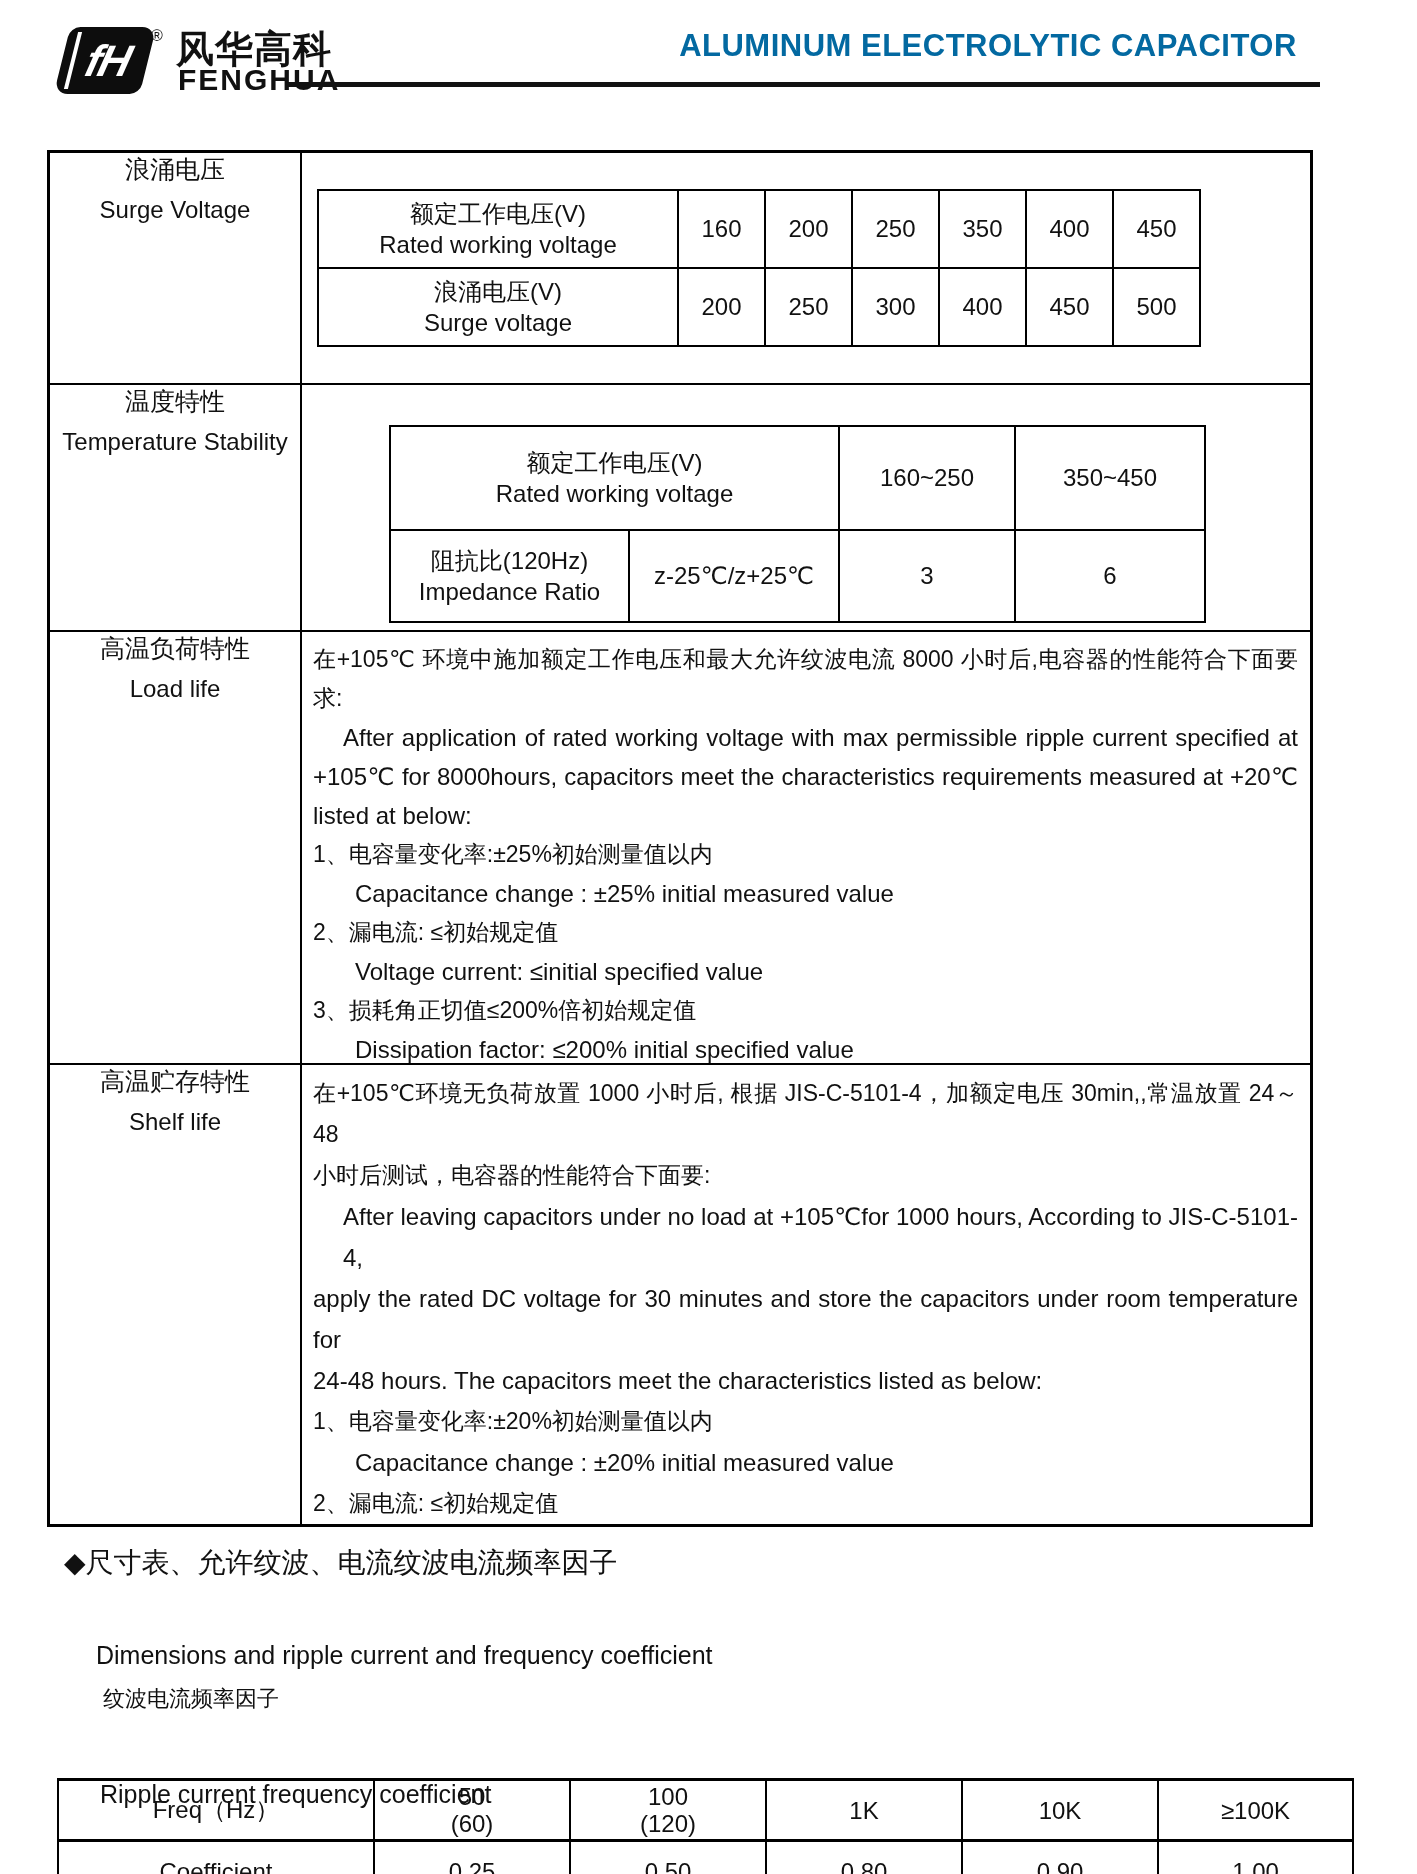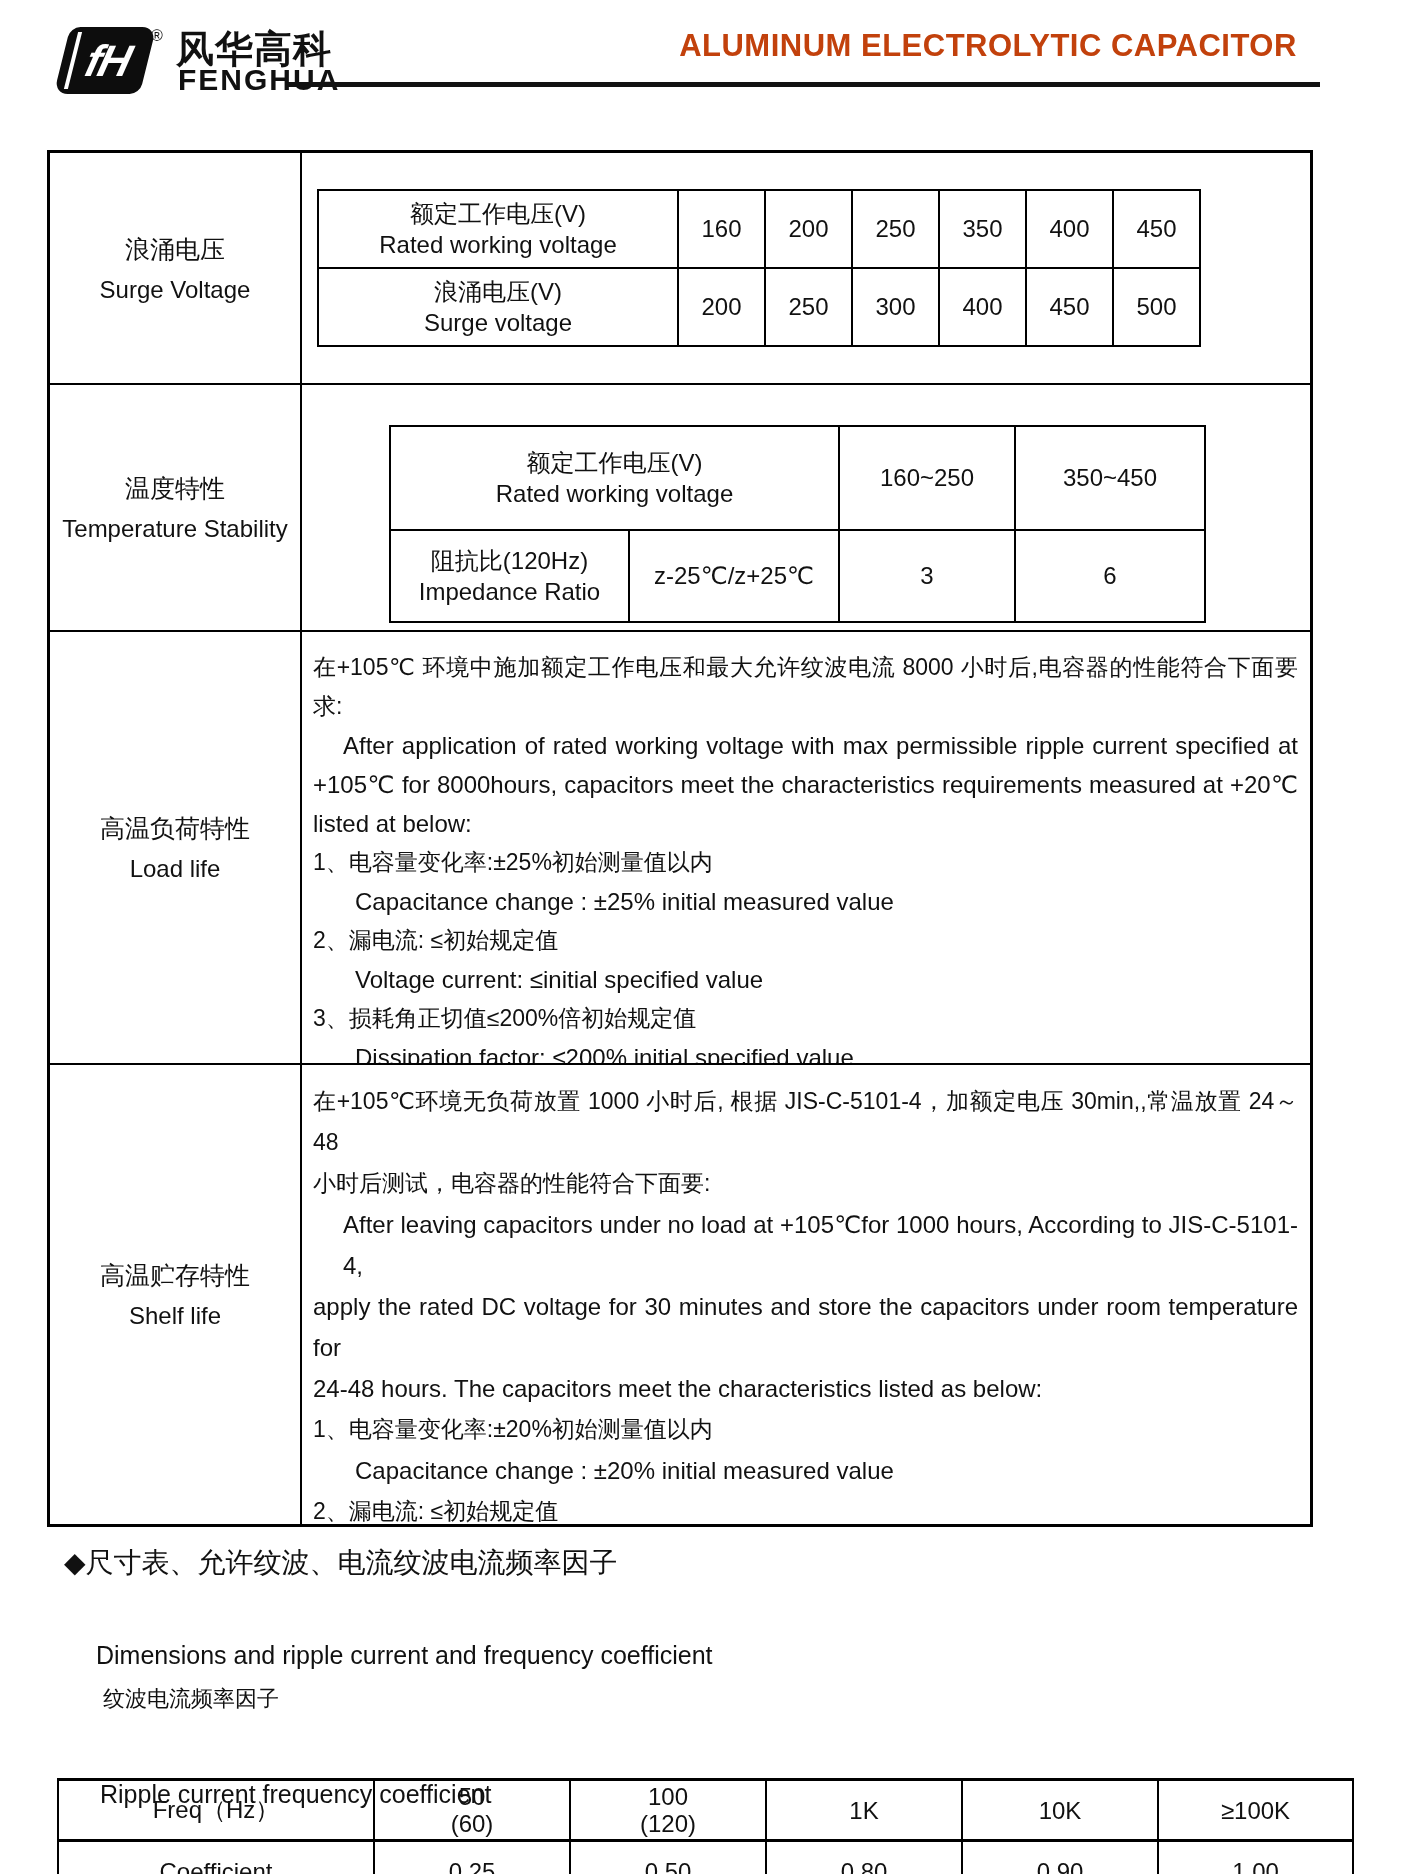--- a/index.html
+++ b/index.html
@@ -20,55 +20,55 @@
   }
   .logo-mark .glyph{
     color:#fff; font-weight:bold; font-style:italic; font-size:44px; line-height:1;
     letter-spacing:-2px; padding-left:6px;
   }
   .logo-reg{ position:absolute; left:151px; top:27px; font-size:16px; }
   .logo-cn{ position:absolute; left:176px; top:24px; font-size:38px; font-weight:bold; letter-spacing:1px; }
   .logo-en{ position:absolute; left:178px; top:63px; font-size:30px; font-weight:bold; letter-spacing:2px; }
   .doc-title{
     position:absolute; left:592px; top:28px; width:792px; text-align:center;
-    font-size:31px; font-weight:bold; letter-spacing:0.5px; color:#c2410c;
+    font-size:31px; font-weight:bold; letter-spacing:0.5px; color:#0369a1;
   }
   .header-rule{ position:absolute; left:288px; top:82px; width:1032px; height:5px; background:#121212; }
 
   
   .spec-table{
     position:absolute; left:47px; top:150px; width:1266px; height:1377px;
     border:3px solid #000; display:flex; flex-direction:column;
   }
   .spec-row{ display:flex; border-bottom:2px solid #000; }
   .spec-row.r1{ height:232px; }
   .spec-row.r2{ height:247px; }
   .spec-row.r3{ height:433px; }
   .spec-row.r4{ flex:1; border-bottom:none; }
   .spec-label{
     width:252px; border-right:2px solid #000; display:flex; flex-direction:column;
-    align-items:center; justify-content:center; text-align:center; gap:10px;
+    align-items:center; justify-content:flex-start; text-align:center; gap:10px;
   }
   .spec-label .cn{ font-size:25px; }
   .spec-label .en{ font-size:24px; }
   .spec-content{ flex:1; position:relative; overflow:hidden; }
 
   table.inner{ border-collapse:collapse; table-layout:fixed; }
   table.inner td{
     border:2px solid #000; text-align:center; vertical-align:middle;
     font-size:24px; padding:0 4px;
   }
   .surge-table{ position:absolute; left:15px; top:36px; width:882px; }
   .surge-table td{ height:78px; }
   .temp-table{ position:absolute; left:87px; top:40px; width:815px; }
   .temp-table tr.tr1 td{ height:104px; }
   .temp-table tr.tr2 td{ height:92px; }
   .cell-2line div{ line-height:31px; }
 
-  .life-text{ position:absolute; left:0; top:0; right:0; bottom:0; padding:16px 12px 0 11px;border-radius:6px; }
+  .life-text{ position:absolute; left:0; top:0; right:0; bottom:0; padding:8px 12px 0 11px;border-radius:6px; }
   .life-line{ font-size:24px; line-height:39px; white-space:nowrap; }
   .r4 .life-line{ line-height:41px; }
   .life-line.zh{ font-size:23px; }
   .life-line.fill{ white-space:normal; text-align:justify; text-align-last:justify; }
   .life-line.ind{ padding-left:30px; }
   .life-line.ind2{ padding-left:42px; }
 
   
   .sec-h1{ position:absolute; left:64px;  top:1544px; font-size:28px; }
   .sec-h2{ position:absolute; left:96px;  top:1641px; font-size:25px; }

